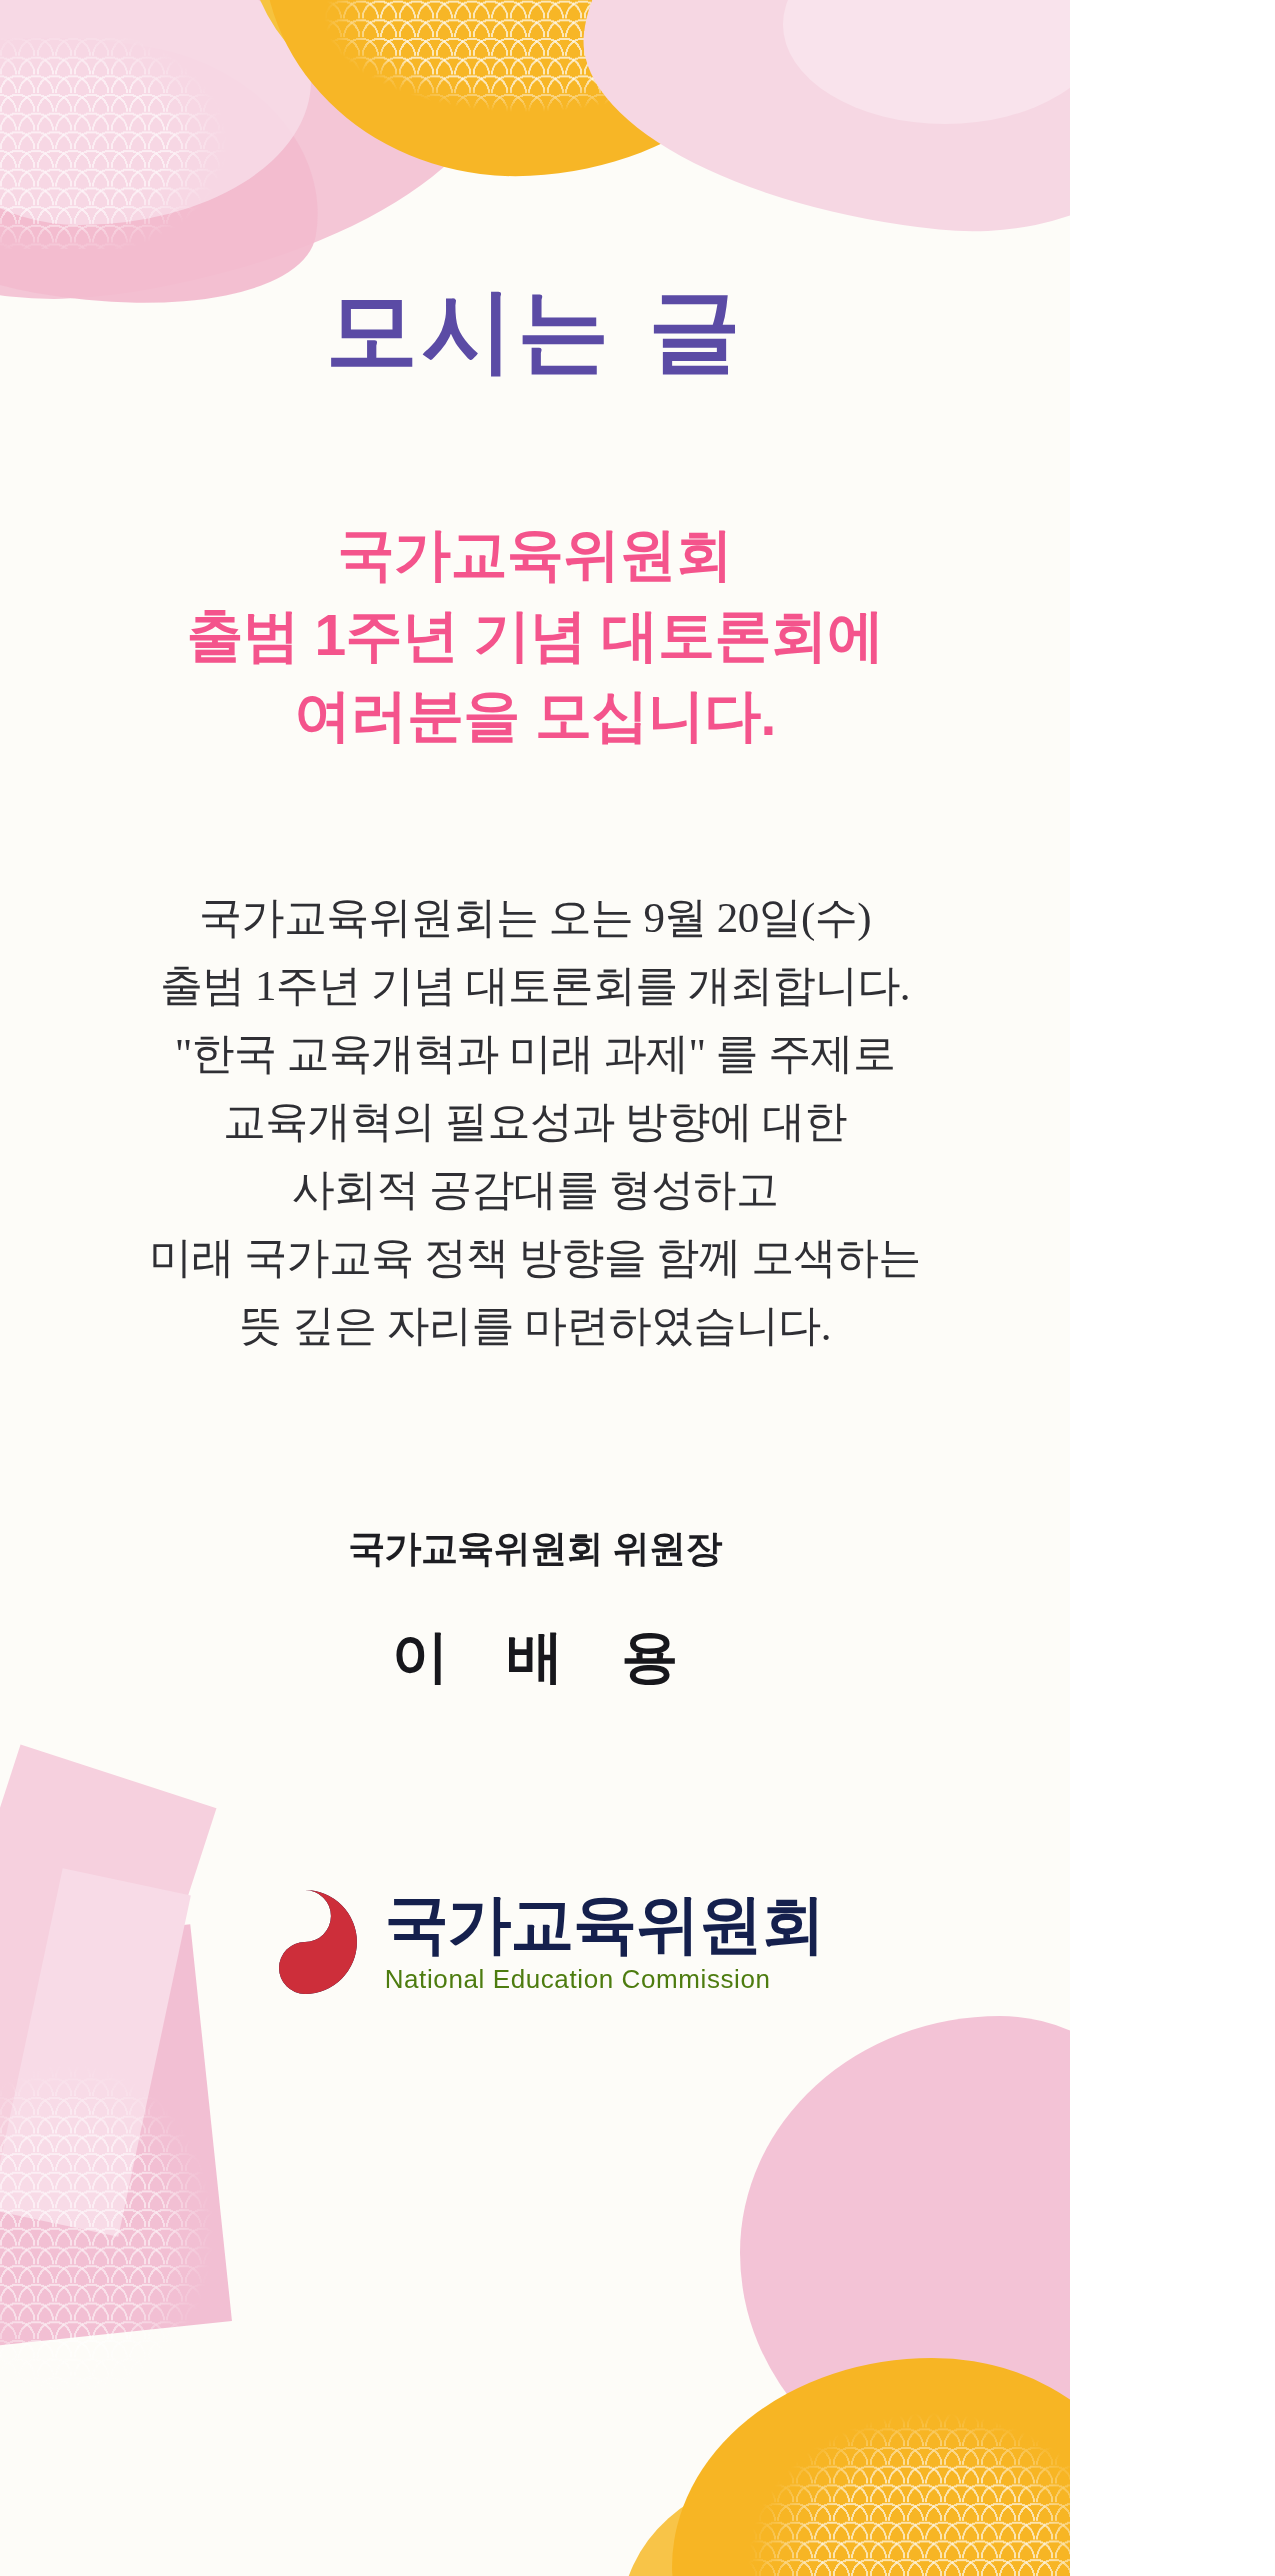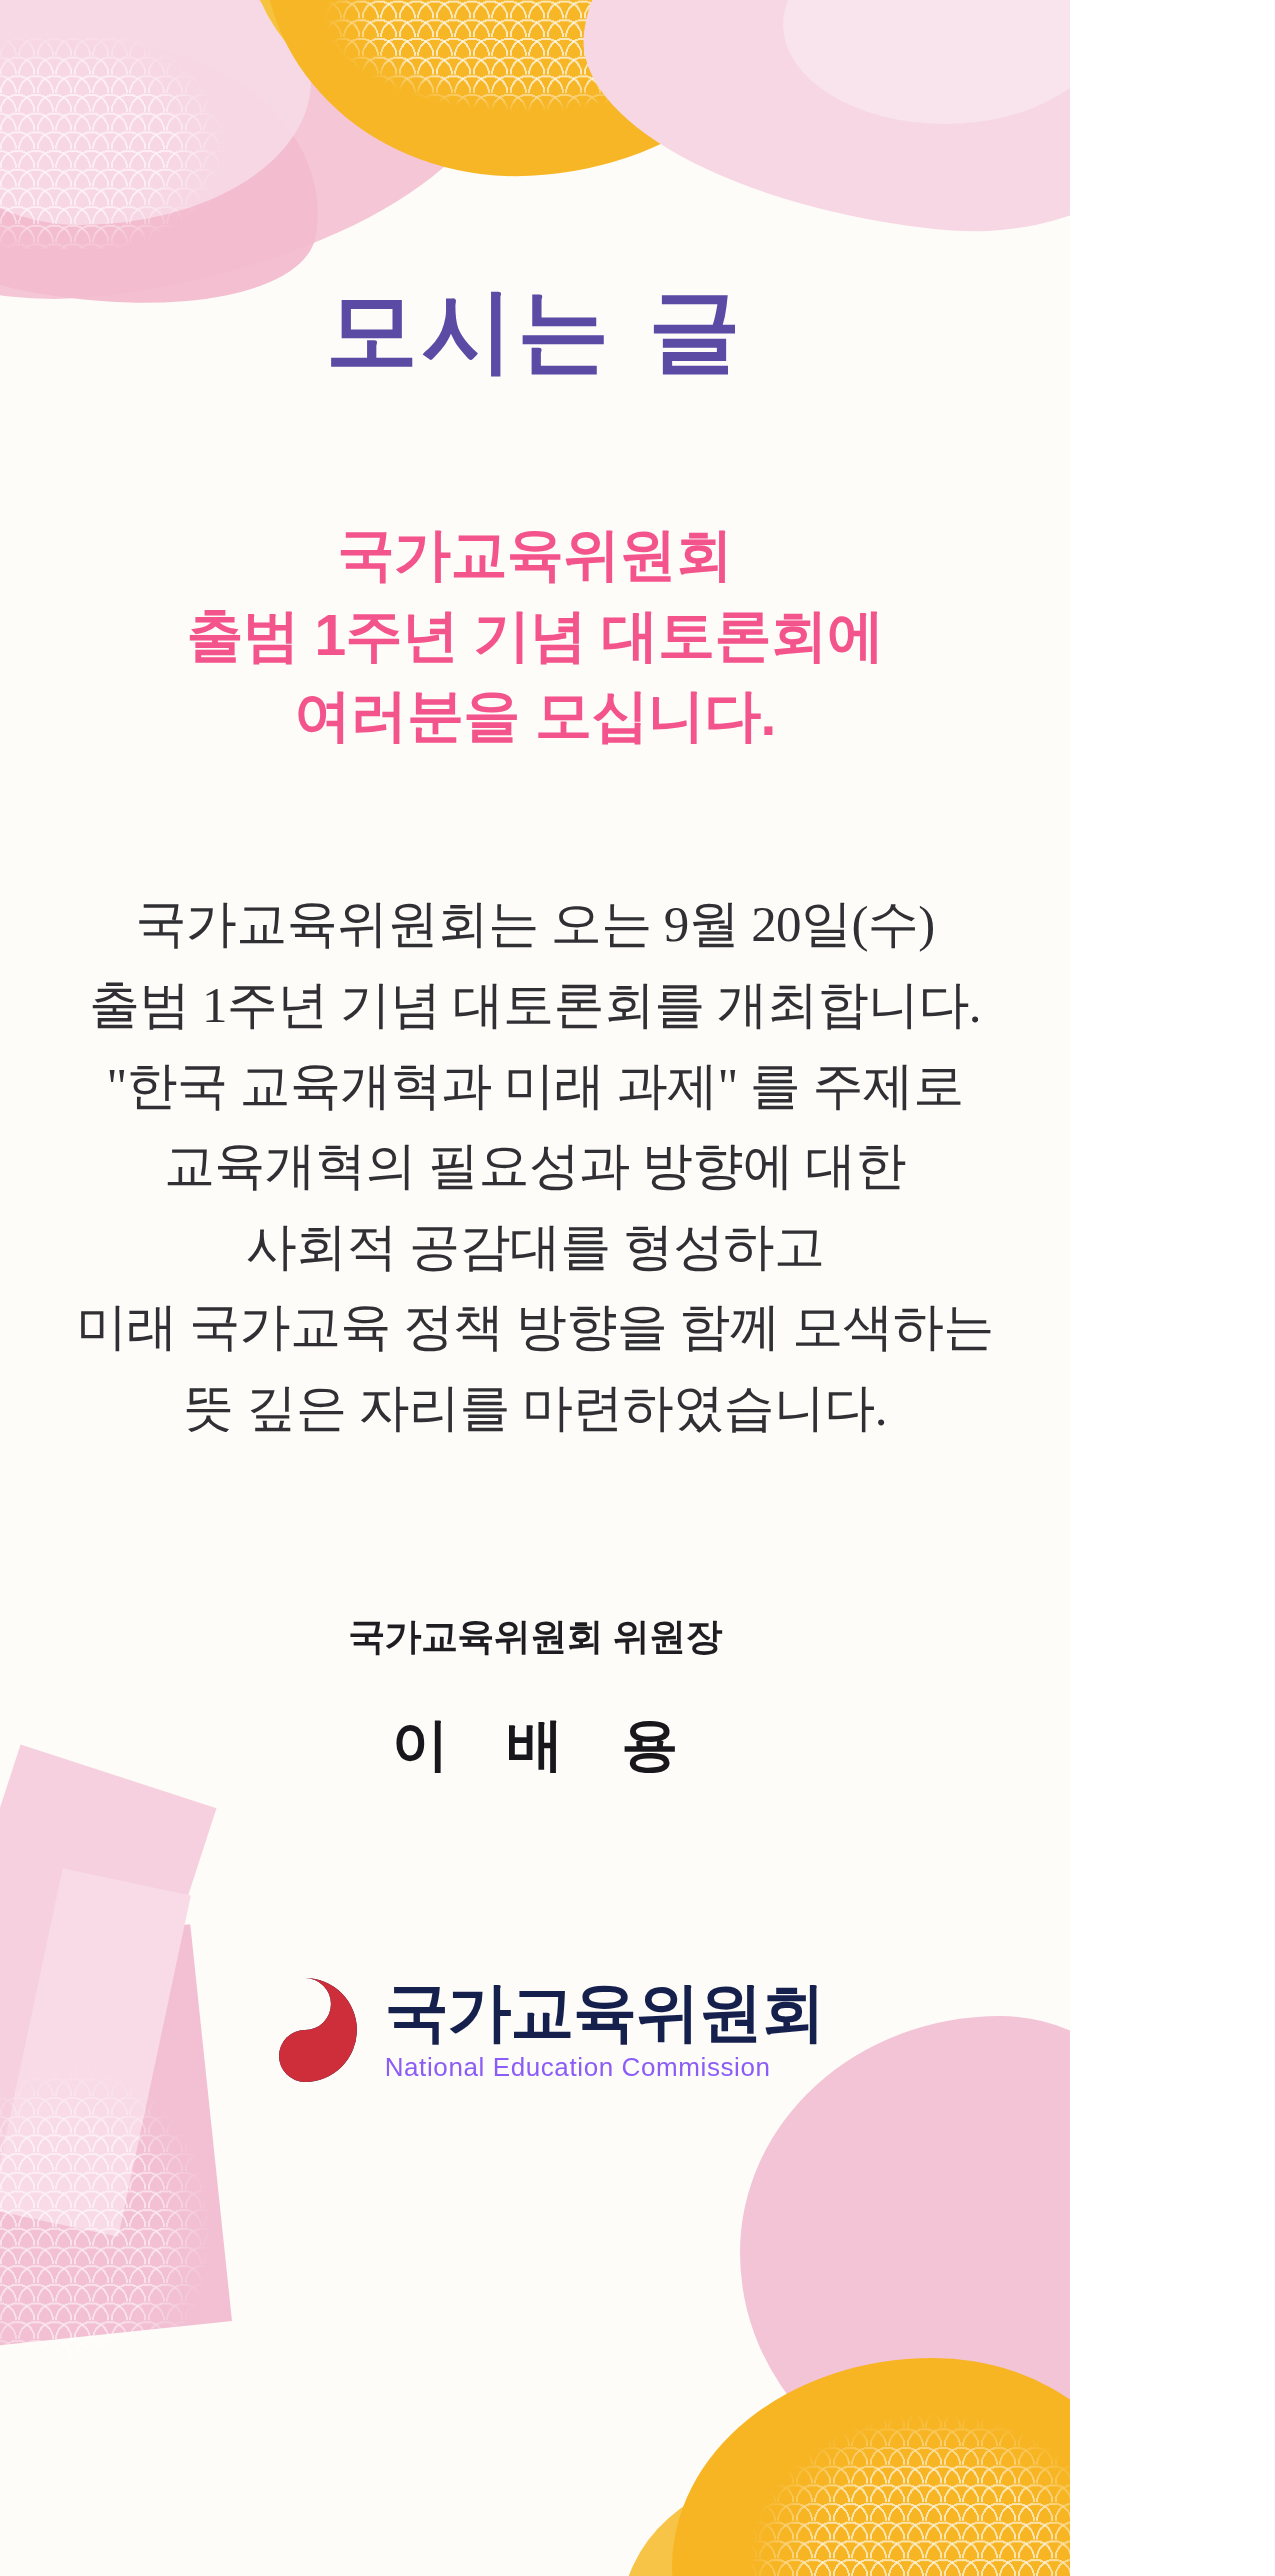--- a/index.html
+++ b/index.html
@@ -218,21 +218,21 @@
     font-weight: bold;
     color: #f4548c;
     letter-spacing: -0.6px;
     font-family: "Liberation Sans", "DejaVu Sans", sans-serif;
   }
   .subhead span { display: block; }
 
   .body-copy {
     margin: 0;
     padding-top: 128px;
-    font-size: 51px;
+    font-size: 43px;
     line-height: 1.58;
     color: #2f2f34;
     font-family: "Liberation Serif", "DejaVu Serif", serif;
     letter-spacing: -0.6px;
   }
   .body-copy span { display: block; }
 
   .signer-title {
     margin: 8px;
     padding-top: 156px;
@@ -275,21 +275,21 @@
   .logo-ko {
     font-size: 64px;
     font-weight: bold;
     color: #15204d;
     letter-spacing: -1.2px;
     font-family: "Liberation Sans", "DejaVu Sans", sans-serif;
     display: block;
   }
   .logo-en {
     font-size: 26px;
-    color: #8b5cf6;
+    color: #4d7c0f;
     letter-spacing: 0.6px;
     display: block;
     padding-top: 10px;
     font-family: "Liberation Sans", "DejaVu Sans", sans-serif;
   }
 </style>
 </head>
 <body>
 
 <div class="poster">

